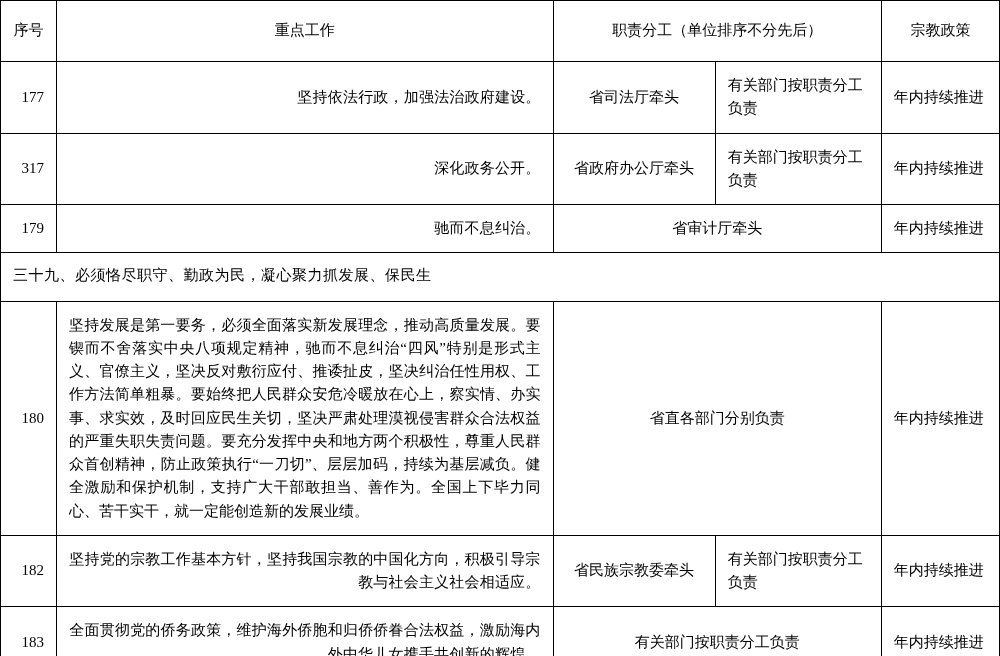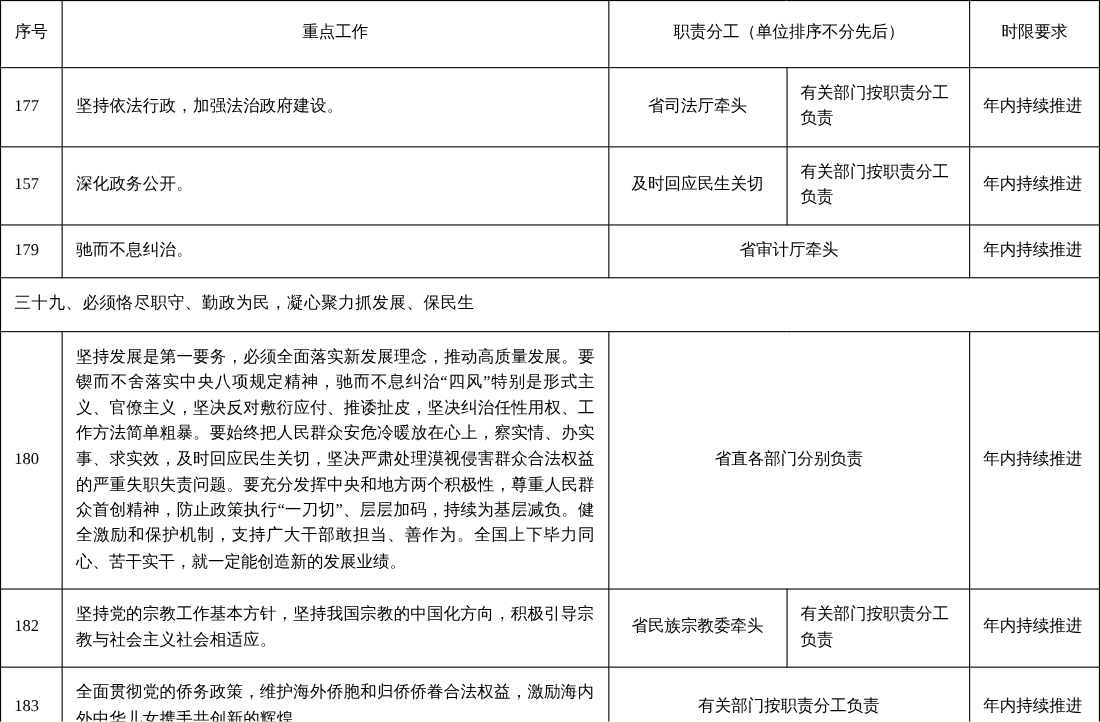--- a/index.html
+++ b/index.html
@@ -40,25 +40,25 @@
   col.c-dept2  { width: 166px; }
   col.c-time   { width: 118px; }
 
   .hdr td {
     text-align: center;
     font-size: 16px;
     height: 36px;
     padding: 4px 2px;
   }
   .seq {
-    text-align: left;
+    text-align: right;
     font-size: 15px;
   }
   .work {
-    text-align: left;
+    text-align: right;
     padding: 8px 10px 8px 12px;
     font-size: 15px;
     line-height: 1.62;
     letter-spacing: 0.2px;
   }
   .dept-center {
     text-align: center;
     font-size: 15px;
     padding: 4px 4px;
   }
@@ -99,35 +99,35 @@
       <col class="c-work">
       <col class="c-dept1">
       <col class="c-dept2">
       <col class="c-time">
     </colgroup>
     <tbody>
       <tr class="hdr">
         <td>序号</td>
         <td>重点工作</td>
         <td colspan="2">职责分工（单位排序不分先后）</td>
-        <td>时限要求</td>
+        <td>宗教政策</td>
       </tr>
 
       <tr>
         <td class="seq">177</td>
         <td class="work">坚持依法行政，加强法治政府建设。</td>
         <td class="dept-center">省司法厅牵头</td>
         <td class="dept-left">有关部门按职责分工负责</td>
         <td class="time">年内持续推进</td>
       </tr>
 
       <tr>
-        <td class="seq">157</td>
+        <td class="seq">317</td>
         <td class="work">深化政务公开。</td>
-        <td class="dept-center">及时回应民生关切</td>
+        <td class="dept-center">省政府办公厅牵头</td>
         <td class="dept-left">有关部门按职责分工负责</td>
         <td class="time">年内持续推进</td>
       </tr>
 
       <tr>
         <td class="seq">179</td>
         <td class="work">驰而不息纠治。</td>
         <td class="dept-center" colspan="2">省审计厅牵头</td>
         <td class="time">年内持续推进</td>
       </tr>

